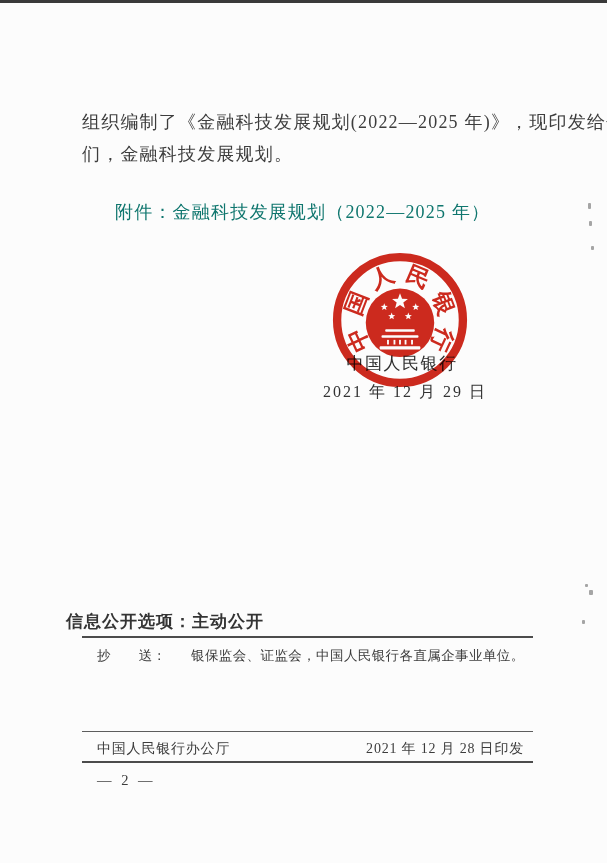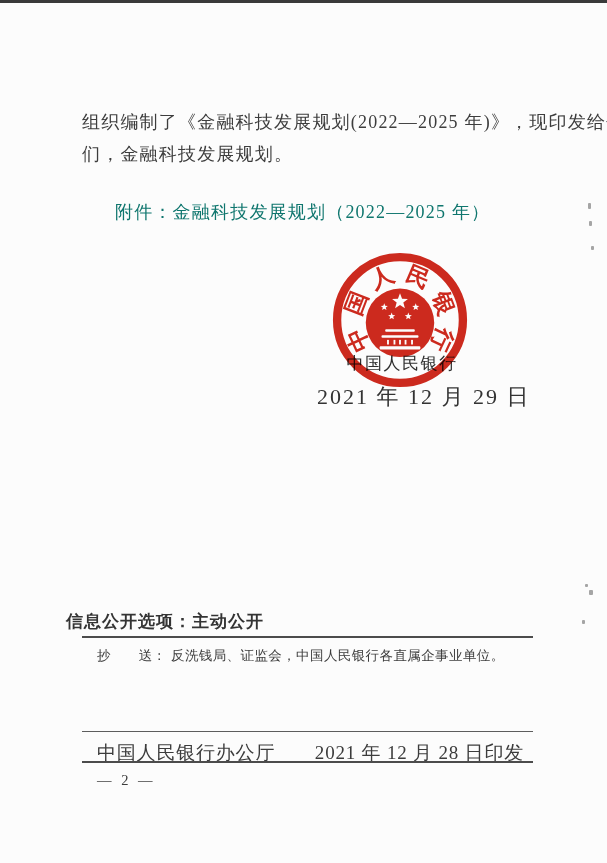--- a/index.html
+++ b/index.html
@@ -26,21 +26,21 @@
     font-size:18px;letter-spacing:1.2px;white-space:nowrap;
     color:#0f766e;
   }
   .issuer-name{
     position:absolute;left:322px;top:352px;width:160px;
     text-align:center;font-size:17px;letter-spacing:1.5px;
     color:#2e2e2e;white-space:nowrap;
   }
   .seal-date{
     position:absolute;left:317px;top:382px;width:170px;
-    text-align:right;font-size:22px;letter-spacing:2px;
+    text-align:right;font-size:16px;letter-spacing:2px;
     color:#333;white-space:nowrap;
   }
   .seal{
     position:absolute;left:326px;top:246px;width:148px;height:148px;
     mix-blend-mode:multiply;
   }
   .disclosure-line{
     position:absolute;left:66px;top:610px;
     font-family:"Liberation Sans","DejaVu Sans",sans-serif;
     font-weight:bold;font-size:17px;letter-spacing:1px;
@@ -48,27 +48,27 @@
   }
   .rule{position:absolute;left:82px;width:451px;background:#4c4c4c;}
   .rule-1{top:636px;height:2px;}
   .rule-2{top:731px;height:1px;background:#5d5d5d;}
   .rule-3{top:761px;height:2px;}
   .cc-block{
     position:absolute;left:97px;top:645px;width:437px;
     font-size:13.5px;line-height:21.5px;letter-spacing:0.4px;
     color:#3c3c3c;
   }
-  .cc-row{display:flex;}
+  .cc-row{display:flex;gap:20px;}
   .cc-label{flex:0 0 74px;white-space:nowrap;}
   .cc-content{flex:1;text-align:justify;}
   .footer-row{
     position:absolute;left:97px;top:740px;width:427px;
     display:flex;justify-content:space-between;
-    font-size:19px;letter-spacing:0.8px;color:#3c3c3c;
+    font-size:14px;letter-spacing:0.8px;color:#3c3c3c;
   }
   .footer-row span{white-space:nowrap;}
   .page-number{
     position:absolute;left:97px;top:772px;
     font-size:14.5px;letter-spacing:3px;color:#3c3c3c;white-space:nowrap;
   }
   .speck{position:absolute;background:#8f8f8f;border-radius:1px;opacity:0.8;}
   .speck-1{left:588px;top:203px;width:3px;height:6px;}
   .speck-2{left:589px;top:221px;width:3px;height:5px;}
   .speck-3{left:591px;top:246px;width:3px;height:4px;}
@@ -127,21 +127,21 @@
     </g>
   </svg>
 
   <div class="disclosure-line">信息公开选项：主动公开</div>
 
   <div class="rule rule-1"></div>
 
   <div class="cc-block">
     <div class="cc-row">
       <div class="cc-label">抄　　送：</div>
-      <div class="cc-content">反洗钱局、证监会，中国人民银行各直属企事业单位。</div>
+      <div class="cc-content">银保监会、证监会，中国人民银行各直属企事业单位。</div>
     </div>
   </div>
 
   <div class="rule rule-2"></div>
 
   <div class="footer-row">
     <span>中国人民银行办公厅</span>
     <span>2021 年 12 月 28 日印发</span>
   </div>
 

